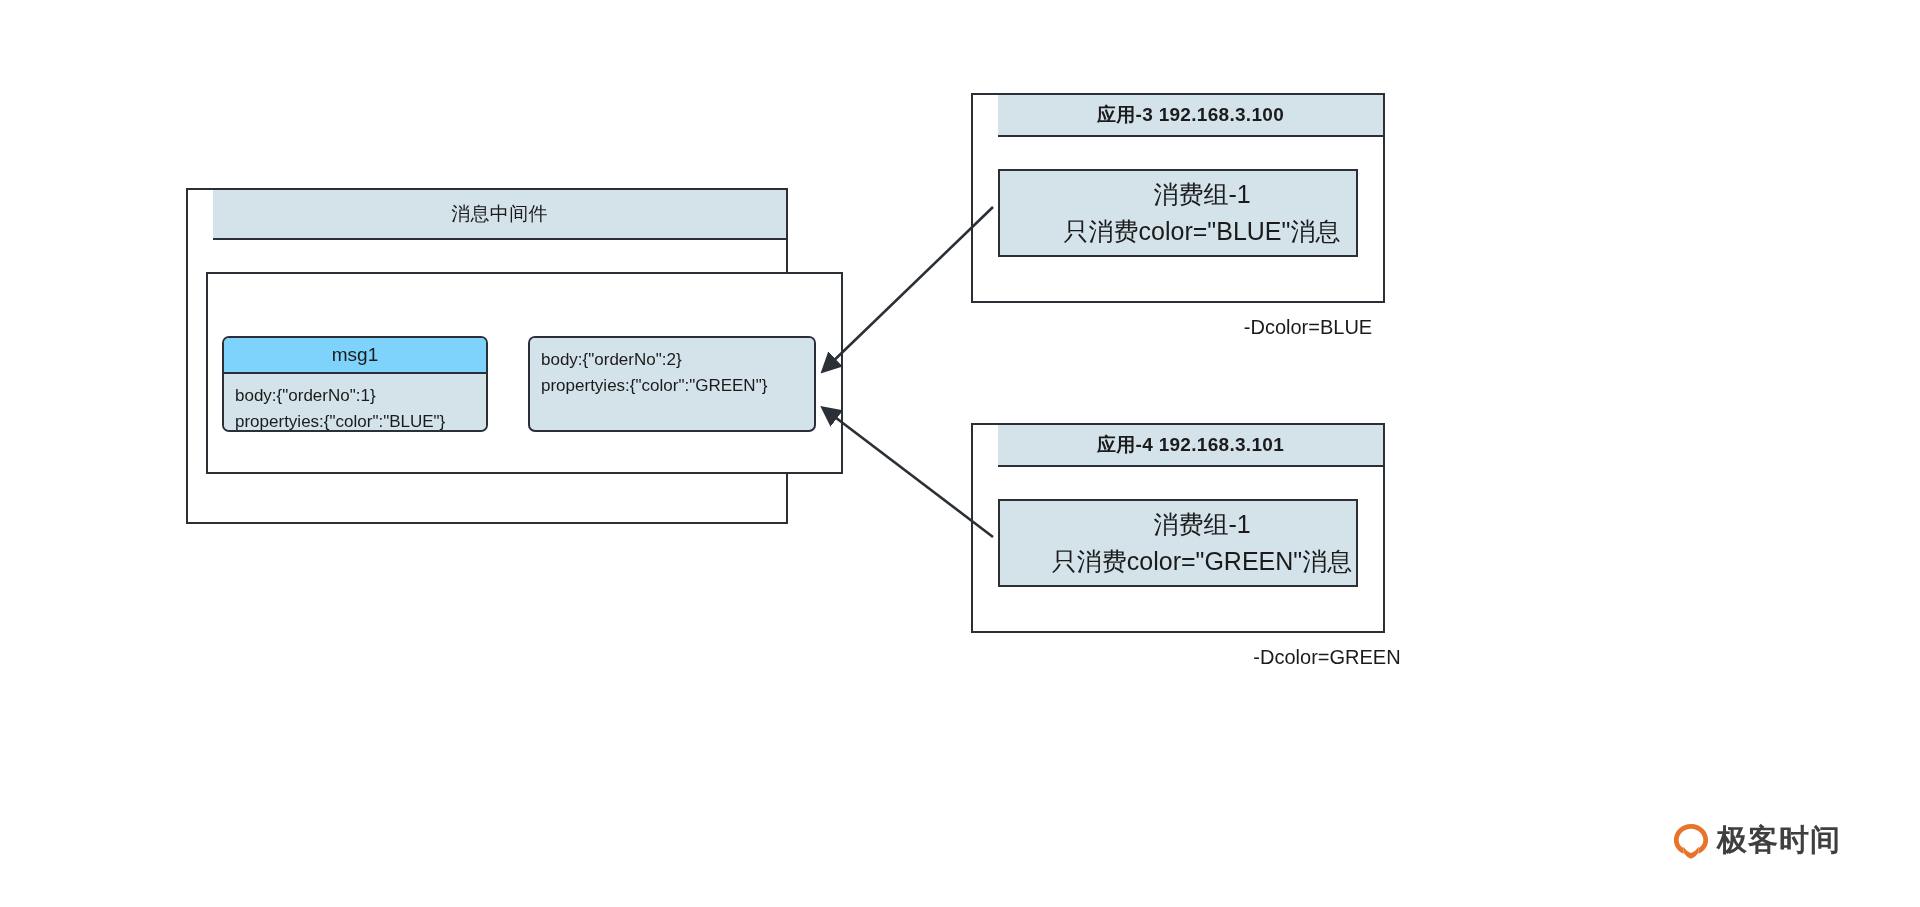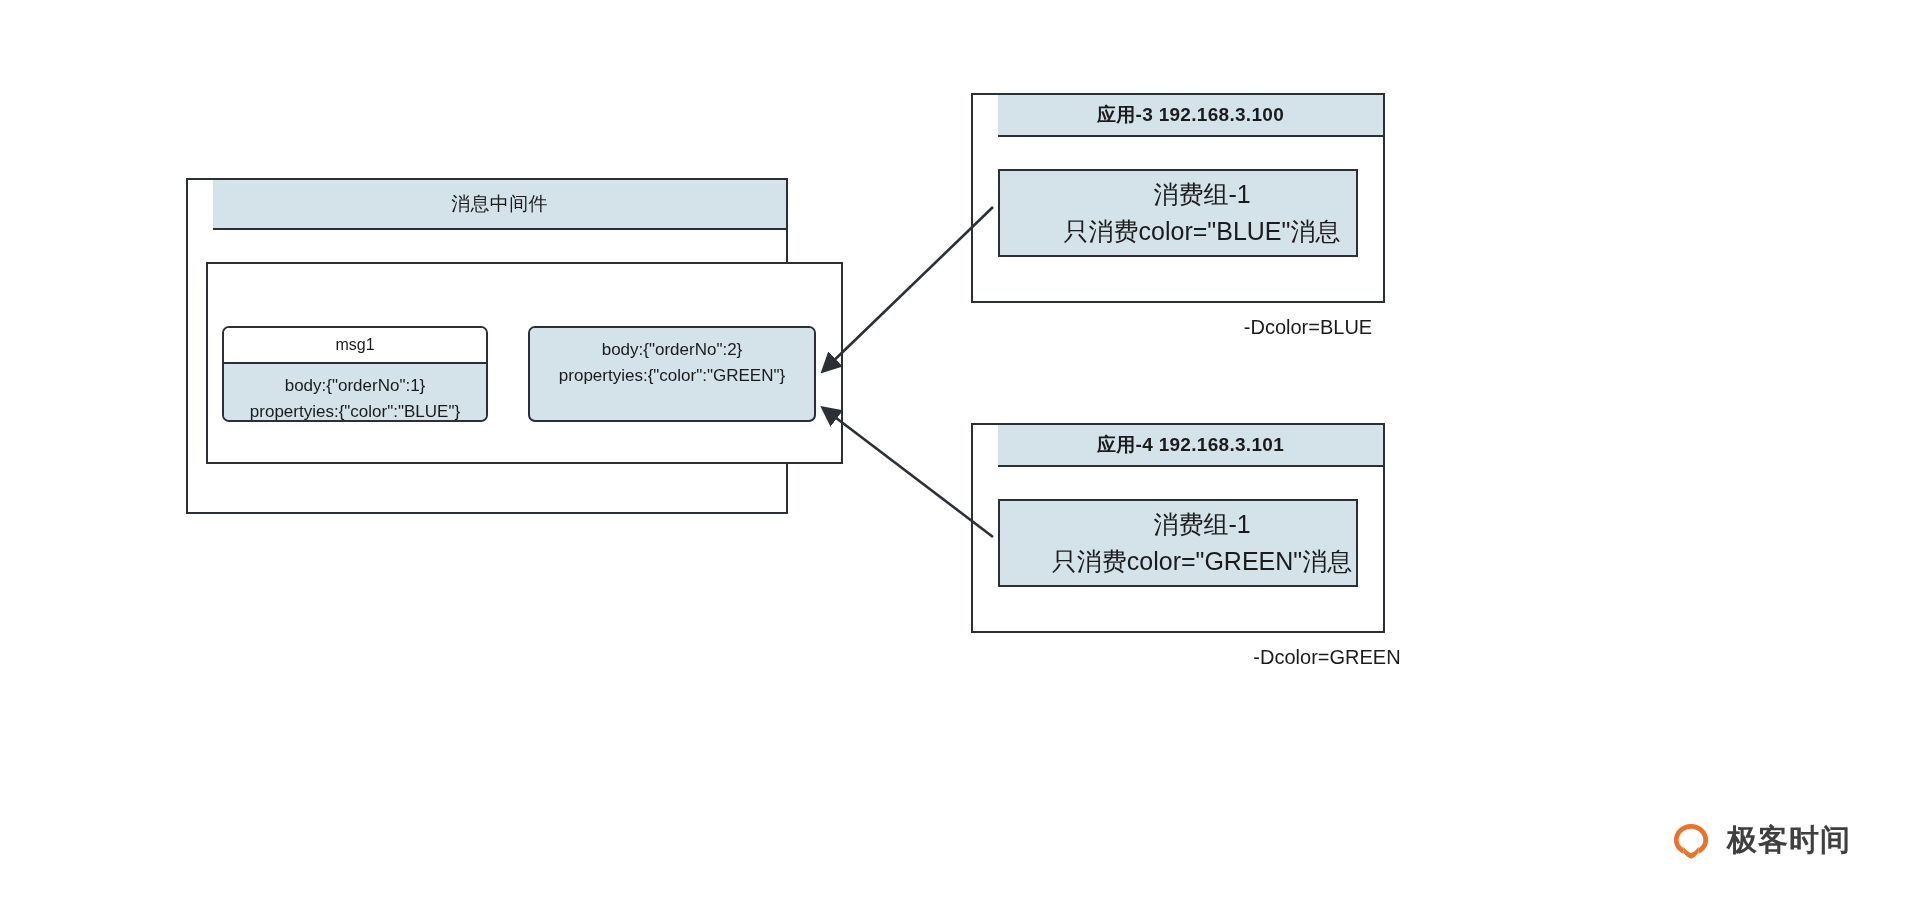--- a/index.html
+++ b/index.html
@@ -37,22 +37,22 @@
     align-items: center;
     justify-content: center;
     font-size: 19px;
     letter-spacing: .3px;
     white-space: nowrap;
     margin-left: 25px;
   }
 
   
   #mq {
-    left: 186px; top: 178px;
-    width: 602px; height: 336px; text-align: center;
+    left: 186px; top: 188px;
+    width: 602px; height: 336px;
   }
   #mq > .hdr { height: 50px; }
 
   #topic {
     position: absolute;
     box-sizing: border-box;
     left: 18px; top: 82px;
     width: 637px; height: 202px;
     border: 2.5px solid #2b2f36;
     background: #ffffff;
@@ -63,26 +63,26 @@
     position: absolute;
     box-sizing: border-box;
     border: 2.5px solid #2b2f36;
     border-radius: 7px;
     background: #d4e2ea;
     overflow: hidden;
   }
   .msg > .msg-hdr {
     box-sizing: border-box;
     height: 36px;
-    background: #ffffff;
+    background: #7dd3fc;
     border-bottom: 2.5px solid #2b2f36;
     display: flex;
     align-items: center;
     justify-content: center;
-    font-size: 16px;
+    font-size: 19px;
   }
   .msg > .msg-body {
     box-sizing: border-box;
     padding: 9px 11px 10px 11px;
     font-size: 17px;
     line-height: 1.55;
     background: #d4e2ea;
     white-space: nowrap;
   }
   #msg1 { left: 14px; top: 62px; width: 266px; height: 96px; }
@@ -129,21 +129,21 @@
     width: 1920px; height: 907px;
     pointer-events: none;
   }
 
   
   #brand {
     position: absolute;
     left: 1672px; top: 820px;
     display: flex;
     align-items: center;
-    gap: 17px;
+    gap: 7px;
   }
   #brand .mark {
     width: 38px; height: 38px;
     flex: 0 0 auto;
   }
   #brand .brand-text {
     font-size: 30px;
     font-weight: bold;
     color: #3f3f3f;
     letter-spacing: 1px;

